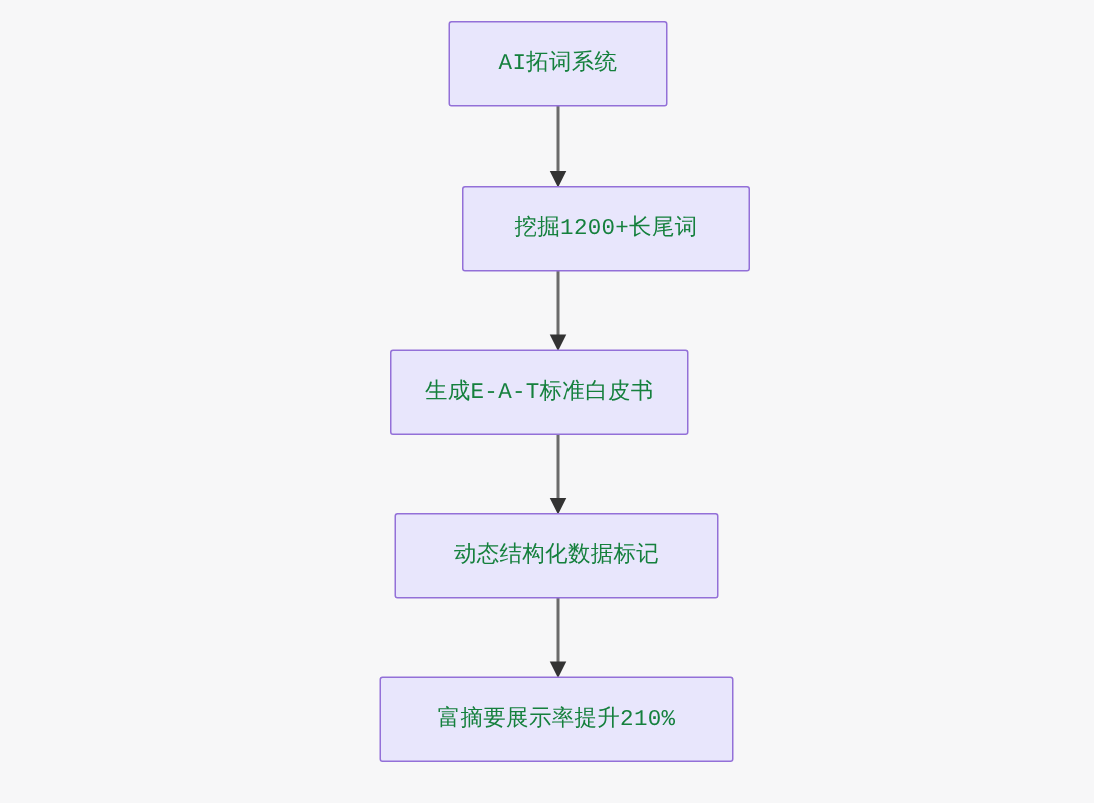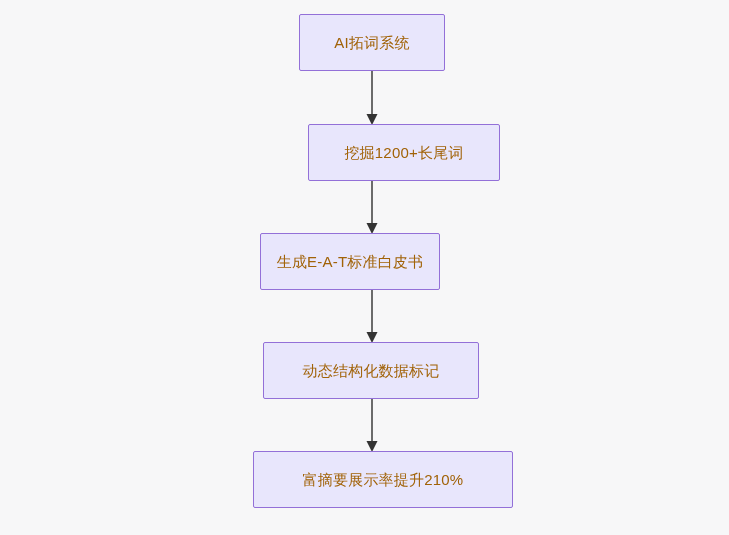--- a/index.html
+++ b/index.html
@@ -20,26 +20,27 @@
   }
   .node {
     position: absolute;
     box-sizing: border-box;
     background: #e8e6fc;
     border: 1px solid #9370d8;
     border-radius: 2px;
     display: flex;
     align-items: center;
     justify-content: center;
-    color: #a16207;
+    color: #15803d;
     font-size: 15px;
     line-height: 1;
     letter-spacing: 0.2px;
     white-space: nowrap;
     z-index: 2;
+    font-family: Liberation Mono, monospace;
   }
   .edge {
     position: absolute;
     z-index: 1;
     overflow: visible;
   }
   .edge-line {
     stroke: #6b6b6b;
     stroke-width: 2;
     fill: none;
@@ -75,25 +76,25 @@
   </svg>
 
   <div class="node" style="left:299px; top:14px; width:146px; height:57px;">
     <span>AI拓词系统</span>
   </div>
 
   <div class="node" style="left:276px; top:124px; width:192px; height:57px;margin-left:32px;">
     <span>挖掘1200+长尾词</span>
   </div>
 
-  <div class="node" style="left:260px; top:233px; width:180px; height:57px;">
+  <div class="node" style="left:260px; top:233px; width:199px; height:57px;">
     <span>生成E-A-T标准白皮书</span>
   </div>
 
   <div class="node" style="left:263px; top:342px; width:216px; height:57px;">
     <span>动态结构化数据标记</span>
   </div>
 
-  <div class="node" style="left:253px; top:451px; width:260px; height:57px;">
+  <div class="node" style="left:253px; top:451px; width:236px; height:57px;">
     <span>富摘要展示率提升210%</span>
   </div>
 
 </div>
 
 </body></html>

